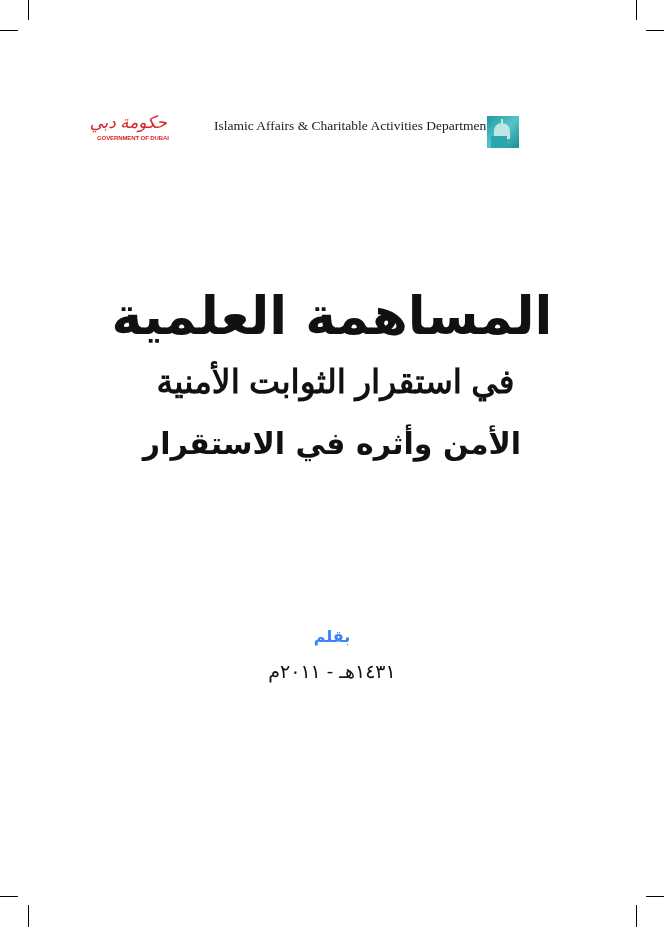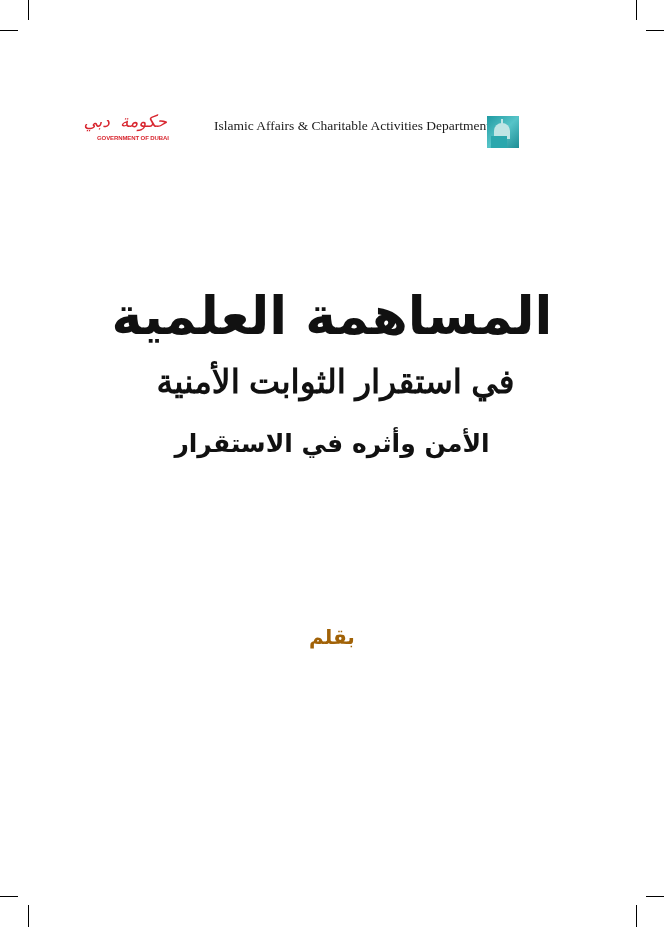--- a/index.html
+++ b/index.html
@@ -1,34 +1,34 @@
 <!DOCTYPE html>
 <html><head>
 <meta charset="utf-8">
 <style>
   html, body { margin:0; padding:0; background:#ffffff; }
   body { width:664px; height:927px; position:relative; overflow:hidden; font-family:"DejaVu Sans", sans-serif; color:#111; }
   .crop { position:absolute; background:#000; }
   .header { position:absolute; left:0; top:0; width:664px; }
   .gov-logo { position:absolute; left:97px; top:112px; width:70px; height:40px; text-align:center; }
-  .gov-ar { font-family:Liberation Mono, monospace; font-size:17px; color:#d8262f; font-style:italic; line-height:22px; direction:rtl; white-space:nowrap; }
+  .gov-ar { font-family:Liberation Serif, serif; font-size:17px; color:#d8262f; font-style:italic; line-height:22px; direction:rtl; white-space:nowrap; }
   .gov-en { font-family:"Liberation Sans", sans-serif; font-size:6px; font-weight:bold; color:#d8262f; letter-spacing:-0.1px; white-space:nowrap; line-height:8px; }
   .dept { position:absolute; left:214px; top:118px; width:265px; text-align:right; }
   .dept-ar { font-family:"DejaVu Sans", sans-serif; font-size:11px; font-weight:bold; direction:rtl; line-height:14px; white-space:nowrap; color:#1a1a1a; }
   .dept-en { font-family:"Liberation Serif", serif; font-size:13.5px; line-height:15px; white-space:nowrap; color:#1a1a1a; }
   .mosque { position:absolute; left:487px; top:116px; width:32px; height:32px; background:linear-gradient(135deg,#1f9aa2 0%,#56c4c8 50%,#1d8d95 100%); overflow:hidden; }
   .mosque .dome { position:absolute; left:7px; top:7px; width:16px; height:16px; border-radius:50% 50% 0 0; background:#bfe5e5; }
   .mosque .base { position:absolute; left:4px; top:20px; width:16px; height:12px; background:#2aa7ad; }
   .mosque .spire { position:absolute; left:14px; top:3px; width:2px; height:5px; background:#bfe5e5; }
   .title-block { position:absolute; left:0; top:290px; width:664px; text-align:center; direction:rtl; }
   .t1 { font-family:"DejaVu Sans", sans-serif; font-weight:bold; font-size:52px; line-height:52px; color:#111; }
   .t2 { font-family:Liberation Sans, sans-serif; font-weight:bold; font-size:33px; line-height:52px; margin-top:14px; color:#111;padding-left:7px; }
-  .t3 { font-family:"DejaVu Sans", sans-serif; font-weight:bold; font-size:25px; line-height:52px; margin-top:10px; color:#111; }
+  .t3 { font-family:"DejaVu Sans", sans-serif; font-weight:bold; font-size:30px; line-height:52px; margin-top:10px; color:#111; }
   .author-block { position:absolute; left:0; top:626px; width:664px; text-align:center; direction:rtl; }
-  .by { font-family:"DejaVu Sans", sans-serif; font-weight:bold; font-size:20px; line-height:22px; color:#a16207; }
+  .by { font-family:"DejaVu Sans", sans-serif; font-weight:bold; font-size:16px; line-height:22px; color:#3b82f6; }
   .author { font-family:"DejaVu Sans", sans-serif; font-weight:bold; font-size:16px; line-height:22px; margin-top:12px; color:#111; }
   .dept-name { font-family:"DejaVu Serif", serif; font-size:17px; line-height:24px; margin-top:24px; color:#111; }
   .date { font-family:"DejaVu Serif", serif; font-size:19px; line-height:26px; margin-top:10px; color:#111; }
 </style>
 </head>
 <body>
 
 <div class="crop" style="left:28px;top:0;width:1px;height:20px;"></div>
 <div class="crop" style="left:0;top:30px;width:18px;height:1px;"></div>
 <div class="crop" style="left:636px;top:0;width:1px;height:20px;"></div>
@@ -56,13 +56,14 @@
 </div>
 
 <div class="title-block">
   <div class="t1">المساهمة العلمية</div>
   <div class="t2">في استقرار الثوابت الأمنية</div>
   <div class="t3">الأمن وأثره في الاستقرار</div>
 </div>
 
 <div class="author-block">
   <div class="by">بقلم</div>
+  <div class="date">١٤٣١هـ - ٢٠١١م</div>
 </div>
 
 </body></html>

